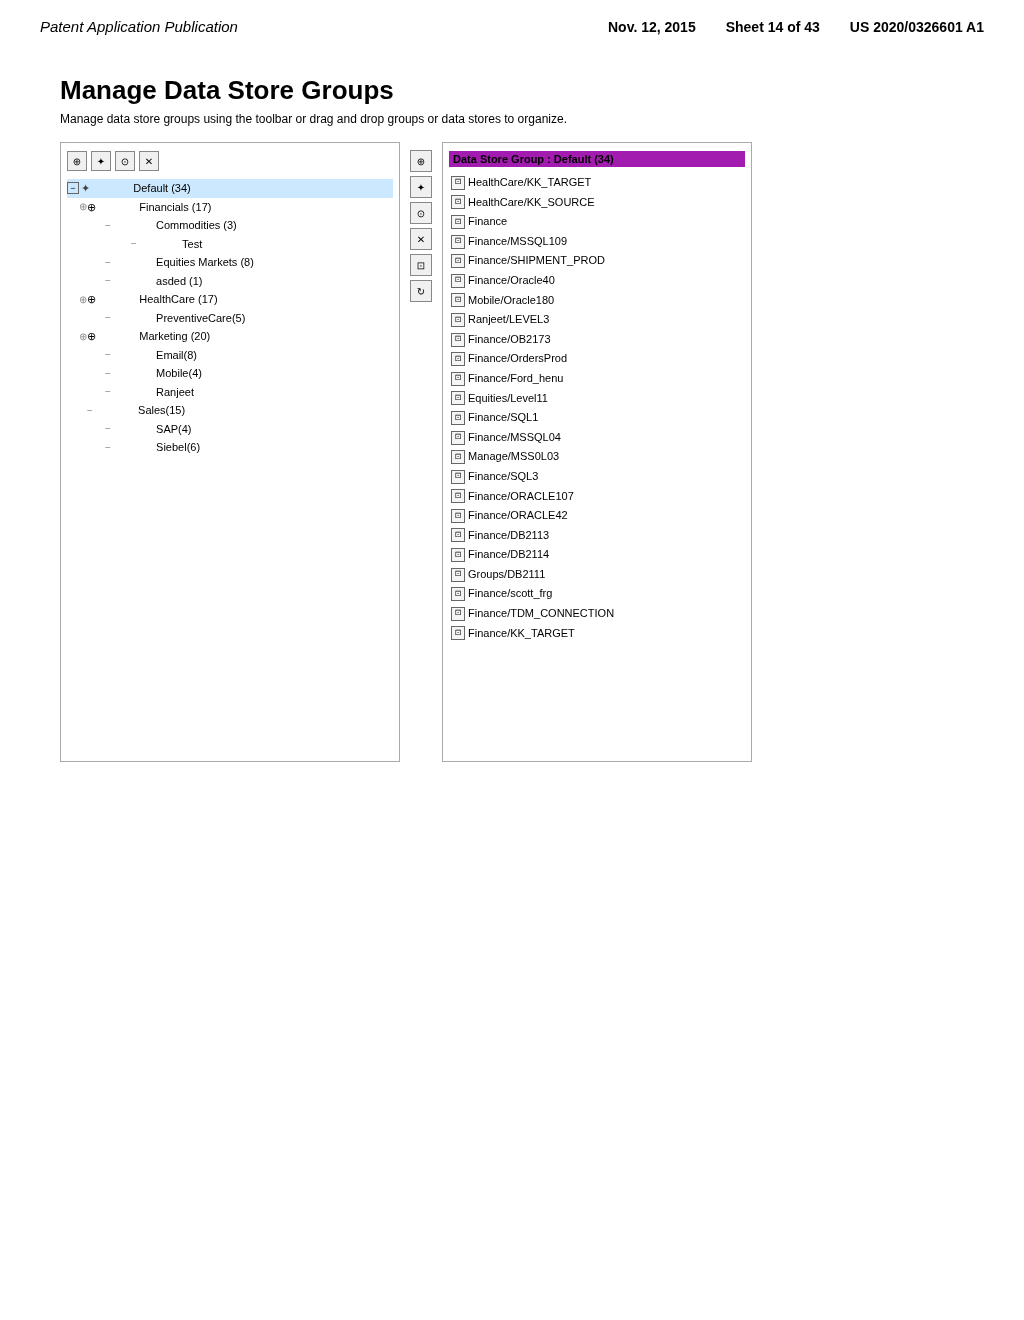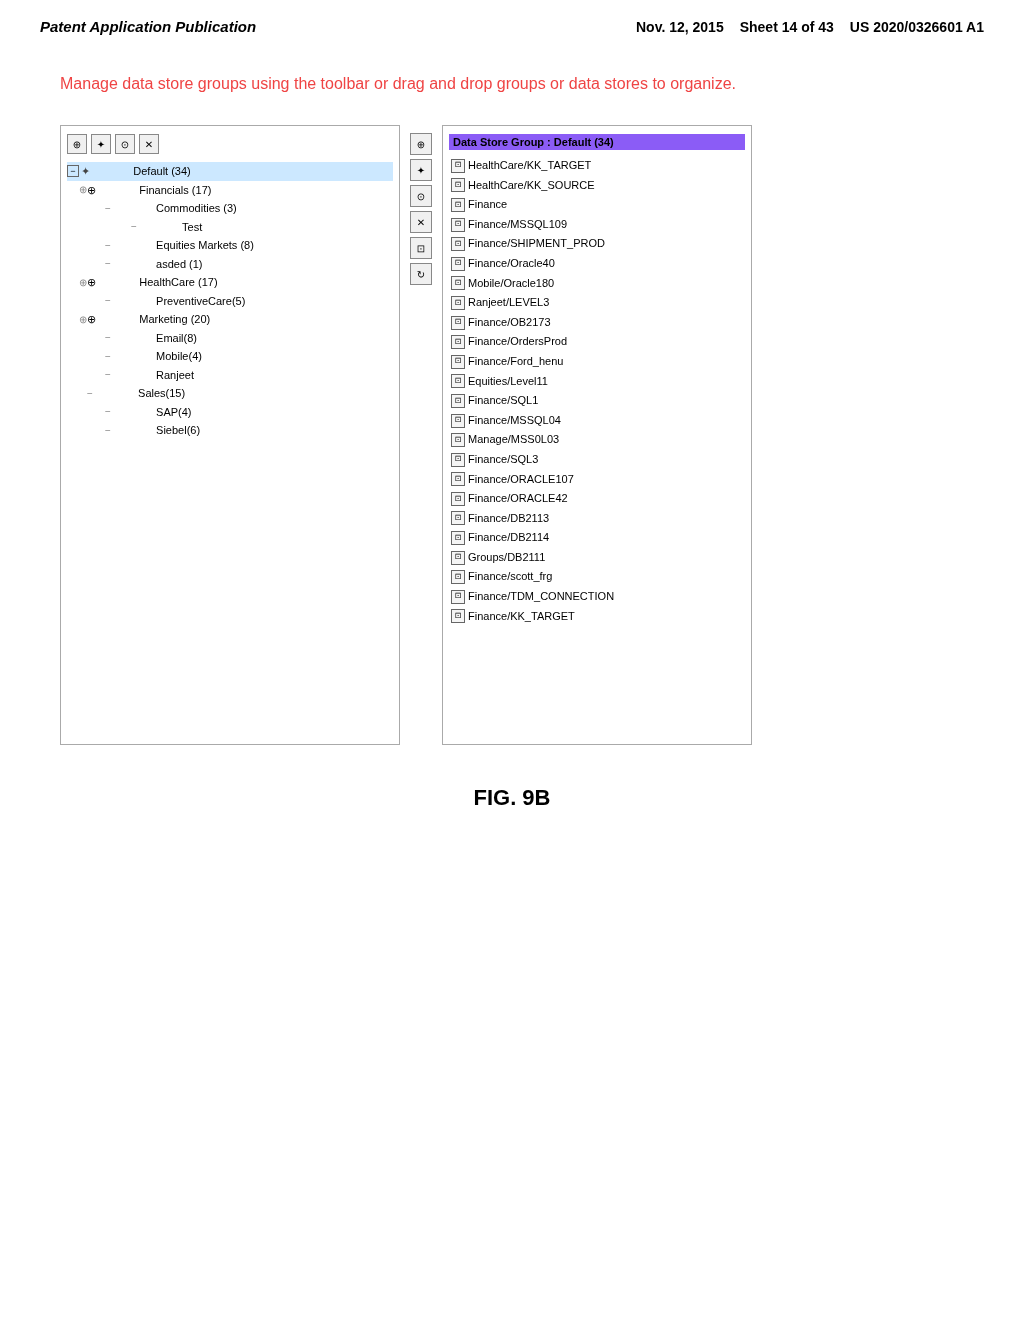--- a/index.html
+++ b/index.html
@@ -15,46 +15,46 @@
     
     .page-header {
       display: flex;
       justify-content: space-between;
       align-items: baseline;
       padding: 18px 40px 10px 40px;
       border-bottom: none;
     }
     .header-left {
       font-size: 15px;
-      font-weight: bold;
+      font-weight: normal;
       font-style: italic;
     }
     .header-right {
       font-size: 14px;
       font-weight: bold;
       display: flex;
-      gap: 16px;
+      gap: 30px;
     }
 
     
     .main-content {
       padding: 30px 60px 20px 60px;
     }
 
     .page-title {
       font-size: 26px;
       font-weight: bold;
       margin-bottom: 6px;
       font-family: Arial, sans-serif;
     }
 
     .page-subtitle {
-      font-size: 16px;
-      margin-bottom: 32px;
-      color: #ef4444;
+      font-size: 12px;
+      margin-bottom: 16px;
+      color: #000000;
     }
 
     
     .panels-container {
       display: flex;
       gap: 10px;
       align-items: flex-start;
       margin-top: 8px;
     }
 
@@ -148,21 +148,21 @@
       width: 310px;
       min-height: 620px;
       padding: 8px 6px;
       font-size: 11px;
     }
 
     .right-panel-header {
       font-weight: bold;
       font-size: 11px;
       margin-bottom: 6px;
-      background: #8b5cf6;
+      background: #a21caf;
       padding: 2px 4px;
     }
 
     .right-item {
       display: flex;
       align-items: center;
       padding: 1px 2px;
       font-size: 11px;
       line-height: 1.6;
     }
@@ -202,20 +202,21 @@
 <div class="page-header">
   <span class="header-left">Patent Application Publication</span>
   <div class="header-right">
     <span>Nov. 12, 2015</span>
     <span>Sheet 14 of 43</span>
     <span>US 2020/0326601 A1</span>
   </div>
 </div>
 
 <div class="main-content">
+  <h1 class="page-title">Manage Data Store Groups</h1>
   <p class="page-subtitle">Manage data store groups using the toolbar or drag and drop groups or data stores to organize.</p>
 
   <div class="panels-container">
 
     <div class="left-panel">
       <div class="toolbar-row">
         <div class="toolbar-icon">⊕</div>
         <div class="toolbar-icon">✦</div>
         <div class="toolbar-icon">⊙</div>
         <div class="toolbar-icon">✕</div>
@@ -417,15 +418,14 @@
         <span>Finance/TDM_CONNECTION</span>
       </div>
       <div class="right-item">
         <span class="right-item-icon">⊡</span>
         <span>Finance/KK_TARGET</span>
       </div>
     </div>
 
   </div>
 
-  <div class="figure-label">FIG. 9B</div>
 
 </div>
 
 </body></html>

